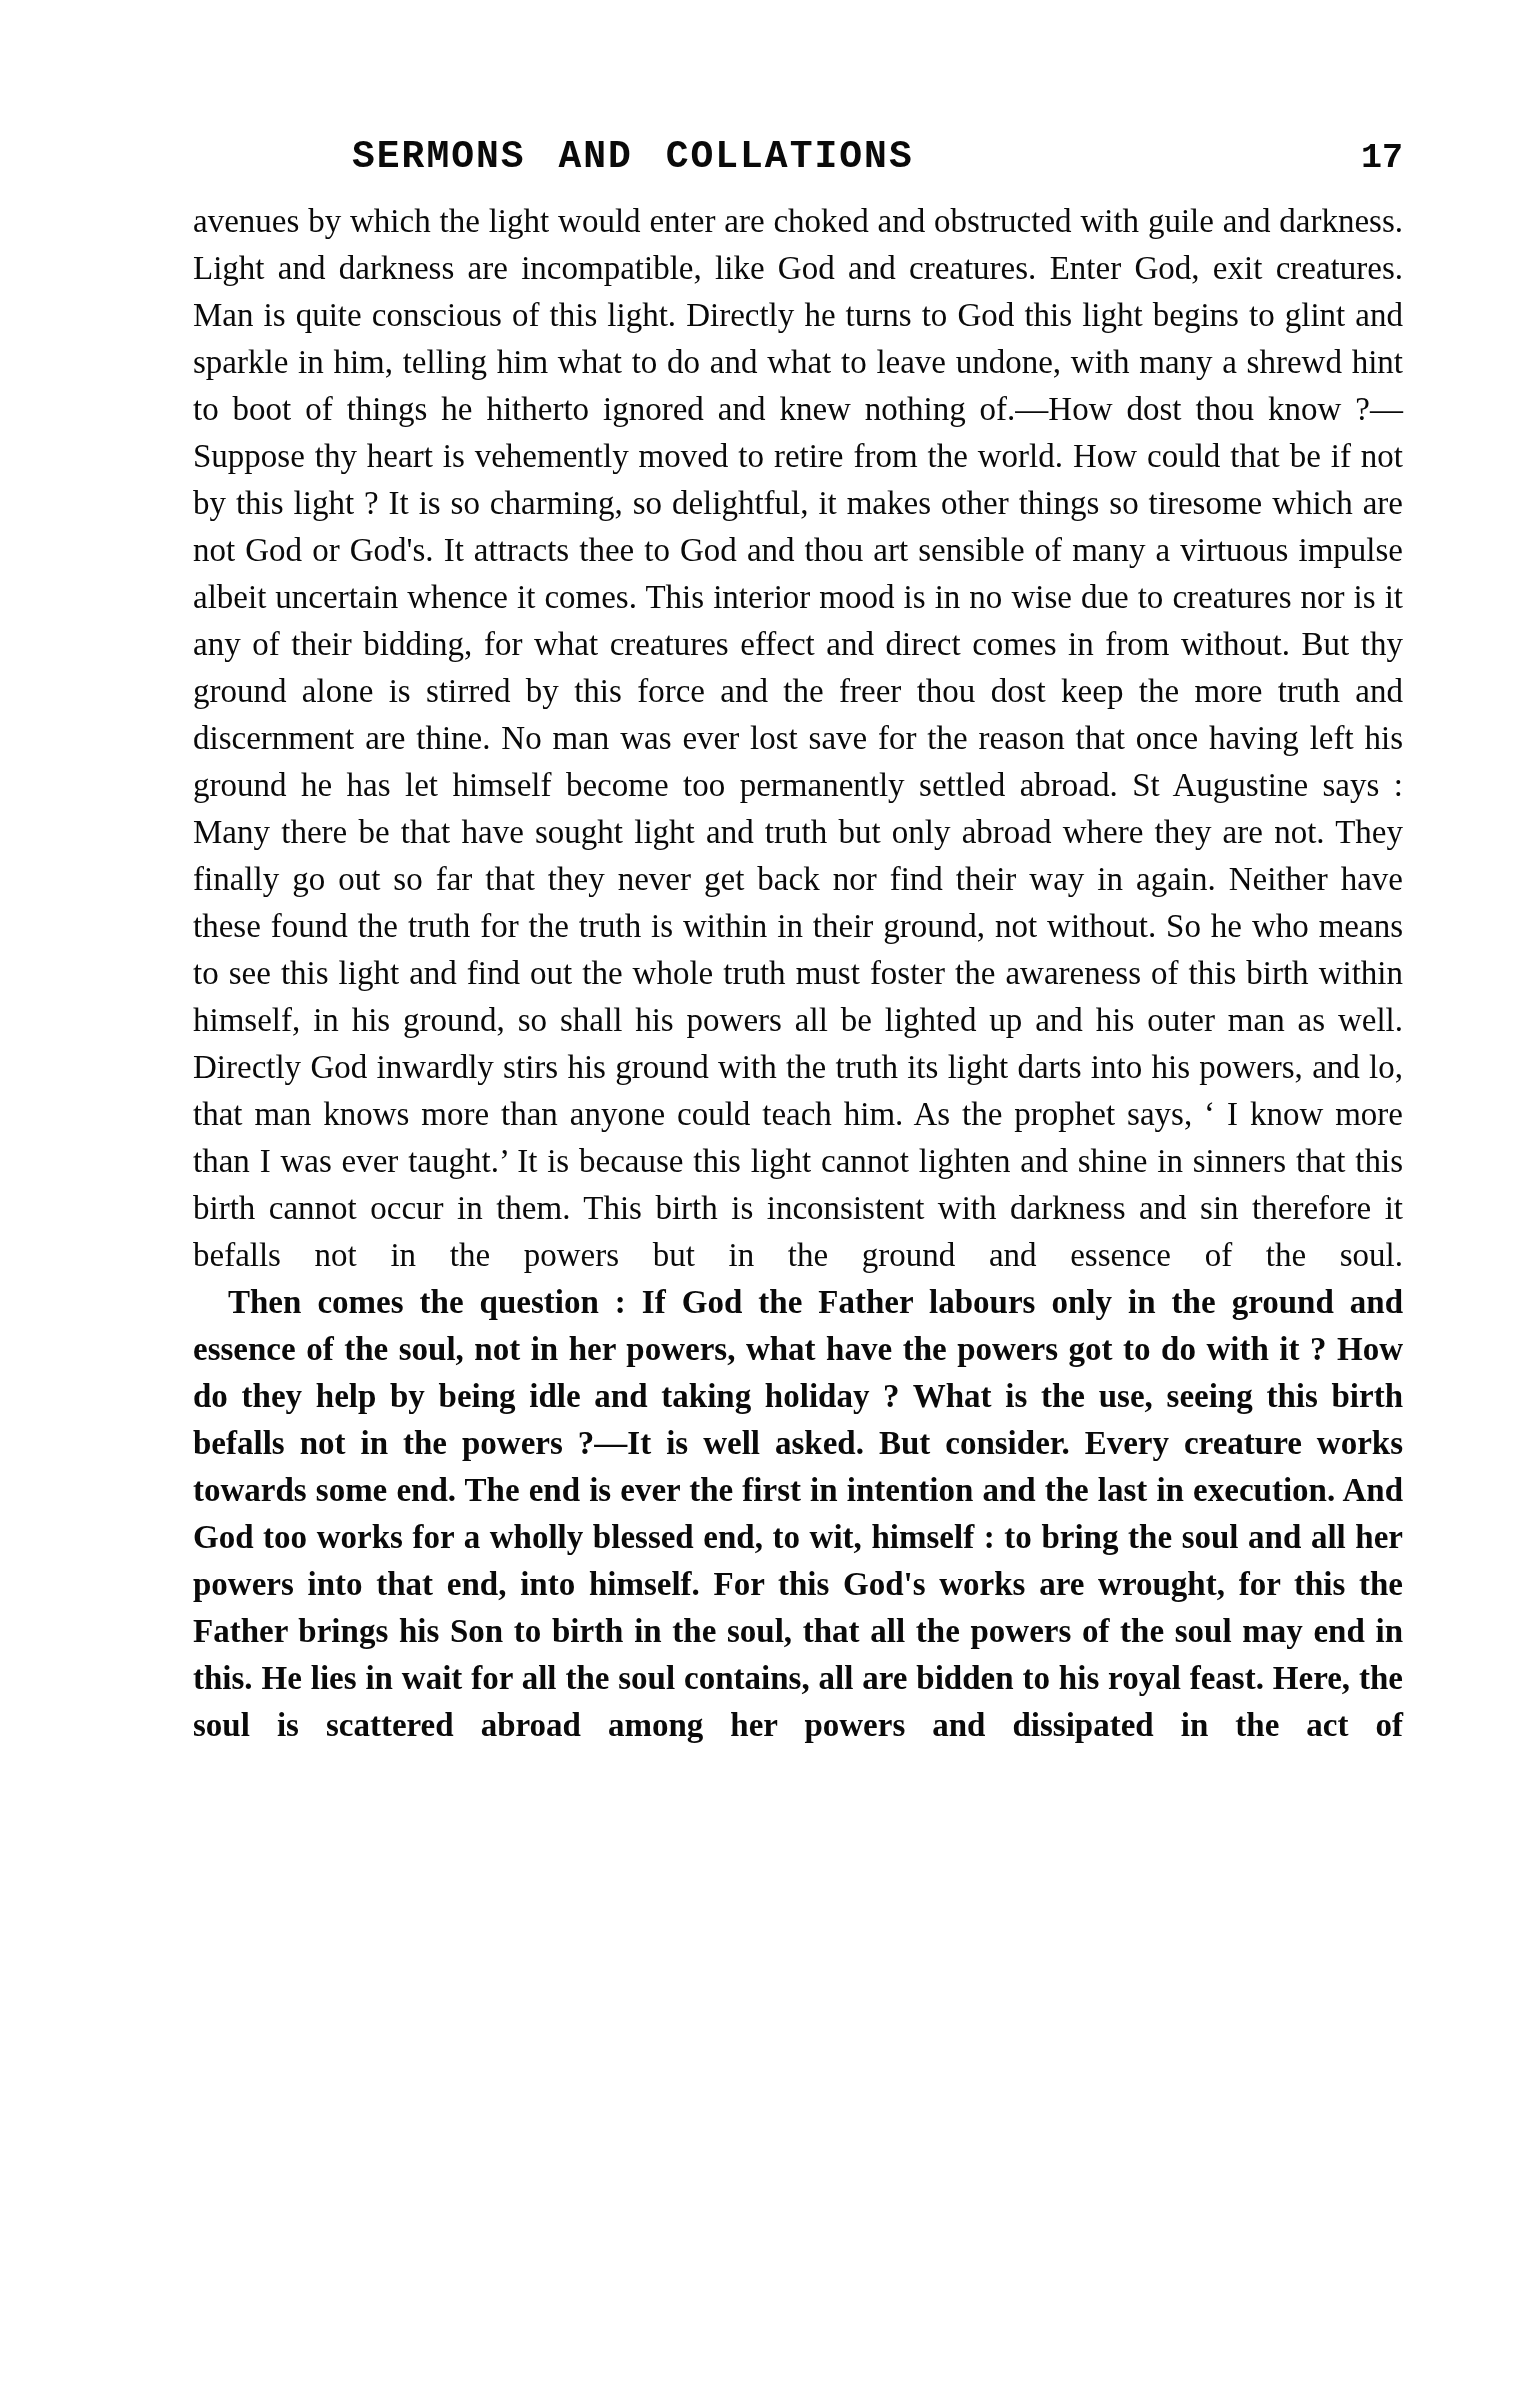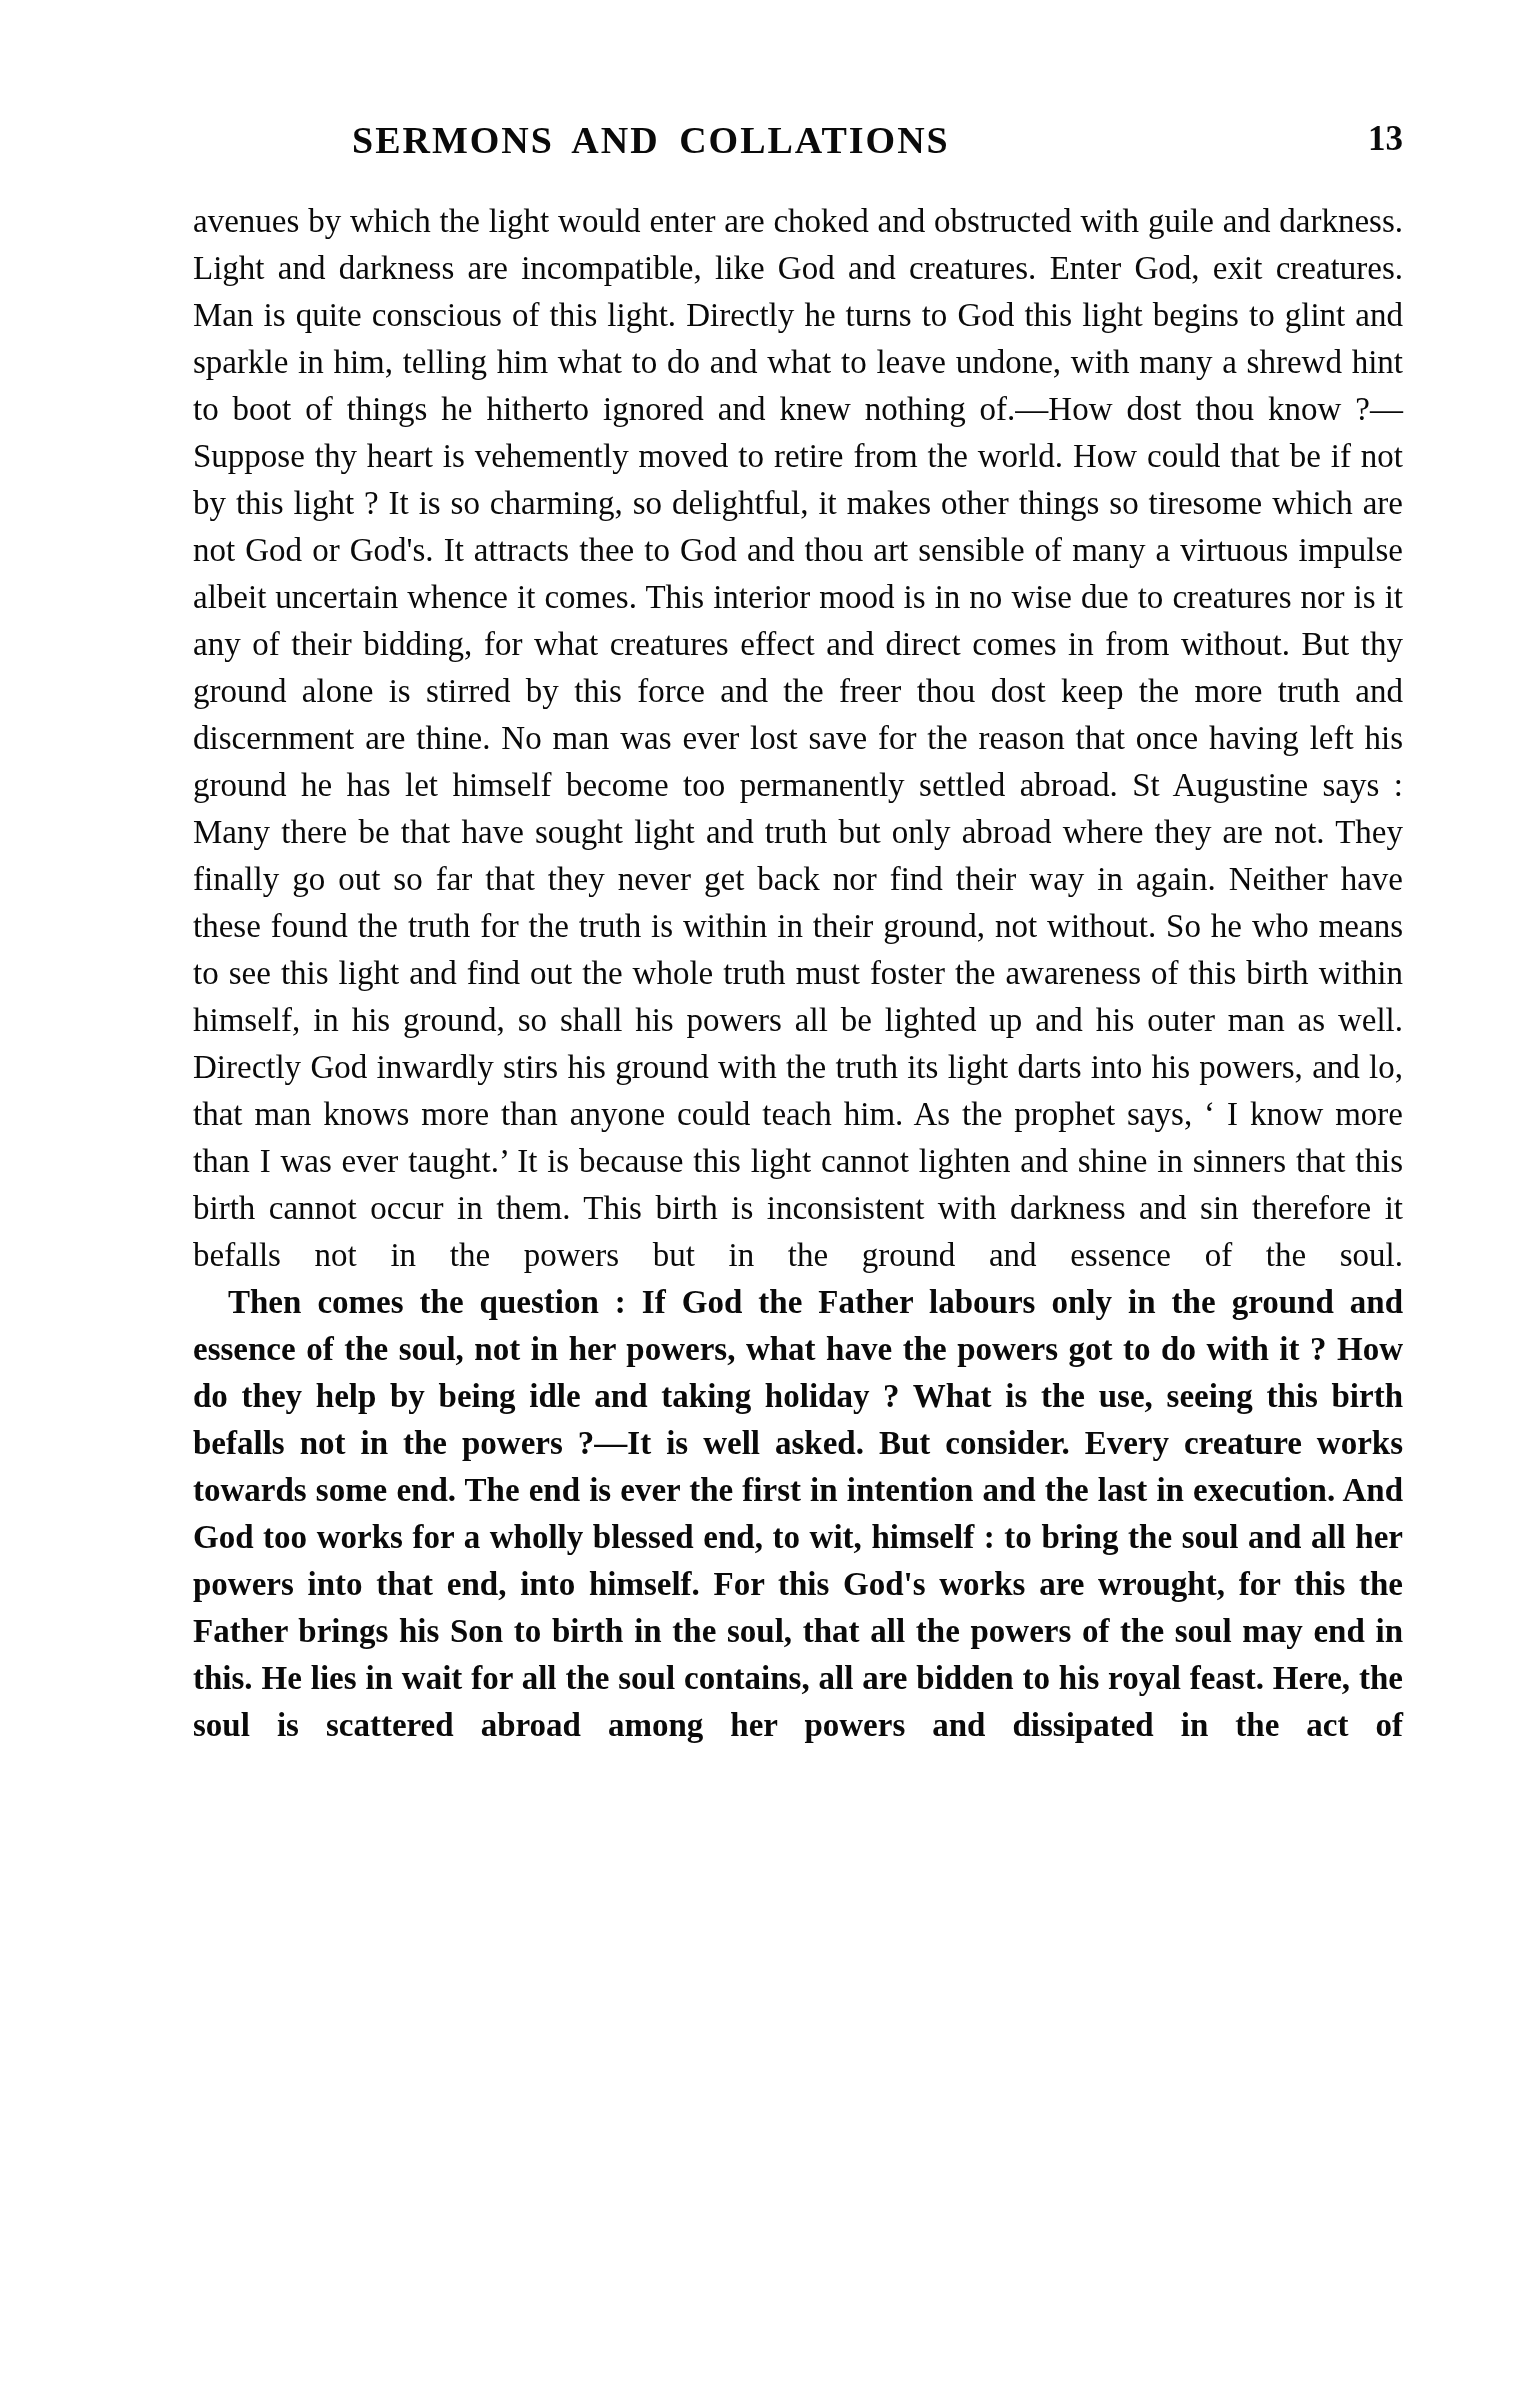--- a/index.html
+++ b/index.html
@@ -27,22 +27,23 @@
   }
 
   
   .running-head {
     position: absolute;
     left: 193px;
     top: 121px;
     width: 1210px;
     height: 55px;
     display: flex;
-    align-items: flex-start;
+    align-items: flex-end;
     justify-content: space-between;
+    font-family: Liberation Mono, monospace;
   }
   .head-title {
     font-size: 38px;
     font-weight: bold;
     letter-spacing: 2px;
     word-spacing: 8px;
     line-height: 1;
     margin-left: 159px;
   }
   .head-folio {
@@ -77,21 +78,21 @@
     text-align-last: justify;
   }
 </style>
 </head>
 <body>
 
 <div class="page">
 
   <div class="running-head">
     <span class="head-title">SERMONS AND COLLATIONS</span>
-    <span class="head-folio">13</span>
+    <span class="head-folio">17</span>
   </div>
 
   <div class="textblock">
     <p class="para continued">avenues by which the light would enter are choked and obstructed with guile and darkness. Light and darkness are incompatible, like God and creatures. Enter God, exit creatures. Man is quite conscious of this light. Directly he turns to God this light begins to glint and sparkle in him, telling him what to do and what to leave undone, with many a shrewd hint to boot of things he hitherto ignored and knew nothing of.—How dost thou know ?—Suppose thy heart is vehemently moved to retire from the world. How could that be if not by this light ? It is so charming, so delightful, it makes other things so tiresome which are not God or God's. It attracts thee to God and thou art sensible of many a virtuous impulse albeit uncertain whence it comes. This interior mood is in no wise due to creatures nor is it any of their bidding, for what creatures effect and direct comes in from without. But thy ground alone is stirred by this force and the freer thou dost keep the more truth and discernment are thine. No man was ever lost save for the reason that once having left his ground he has let himself become too permanently settled abroad. St Augustine says : Many there be that have sought light and truth but only abroad where they are not. They finally go out so far that they never get back nor find their way in again. Neither have these found the truth for the truth is within in their ground, not without. So he who means to see this light and find out the whole truth must foster the awareness of this birth within himself, in his ground, so shall his powers all be lighted up and his outer man as well. Directly God inwardly stirs his ground with the truth its light darts into his powers, and lo, that man knows more than anyone could teach him. As the prophet says, ‘ I know more than I was ever taught.’ It is because this light cannot lighten and shine in sinners that this birth cannot occur in them. This birth is inconsistent with darkness and sin therefore it befalls not in the powers but in the ground and essence of the soul.</p>
     <p class="para indent continued">Then comes the question : If God the Father labours only in the ground and essence of the soul, not in her powers, what have the powers got to do with it ? How do they help by being idle and taking holiday ? What is the use, seeing this birth befalls not in the powers ?—It is well asked. But consider. Every creature works towards some end. The end is ever the first in intention and the last in execution. And God too works for a wholly blessed end, to wit, himself : to bring the soul and all her powers into that end, into himself. For this God's works are wrought, for this the Father brings his Son to birth in the soul, that all the powers of the soul may end in this. He lies in wait for all the soul contains, all are bidden to his royal feast. Here, the soul is scattered abroad among her powers and dissipated in the act of</p>
   </div>
 
 </div>
 
 

